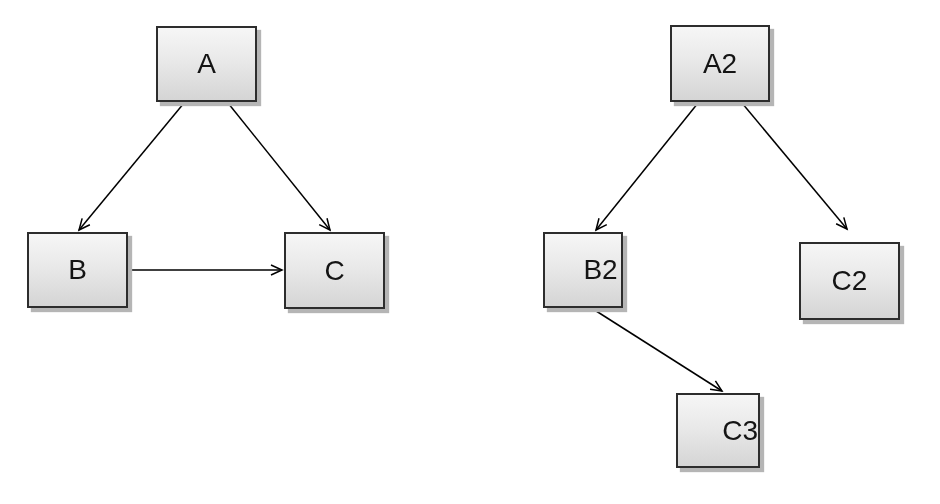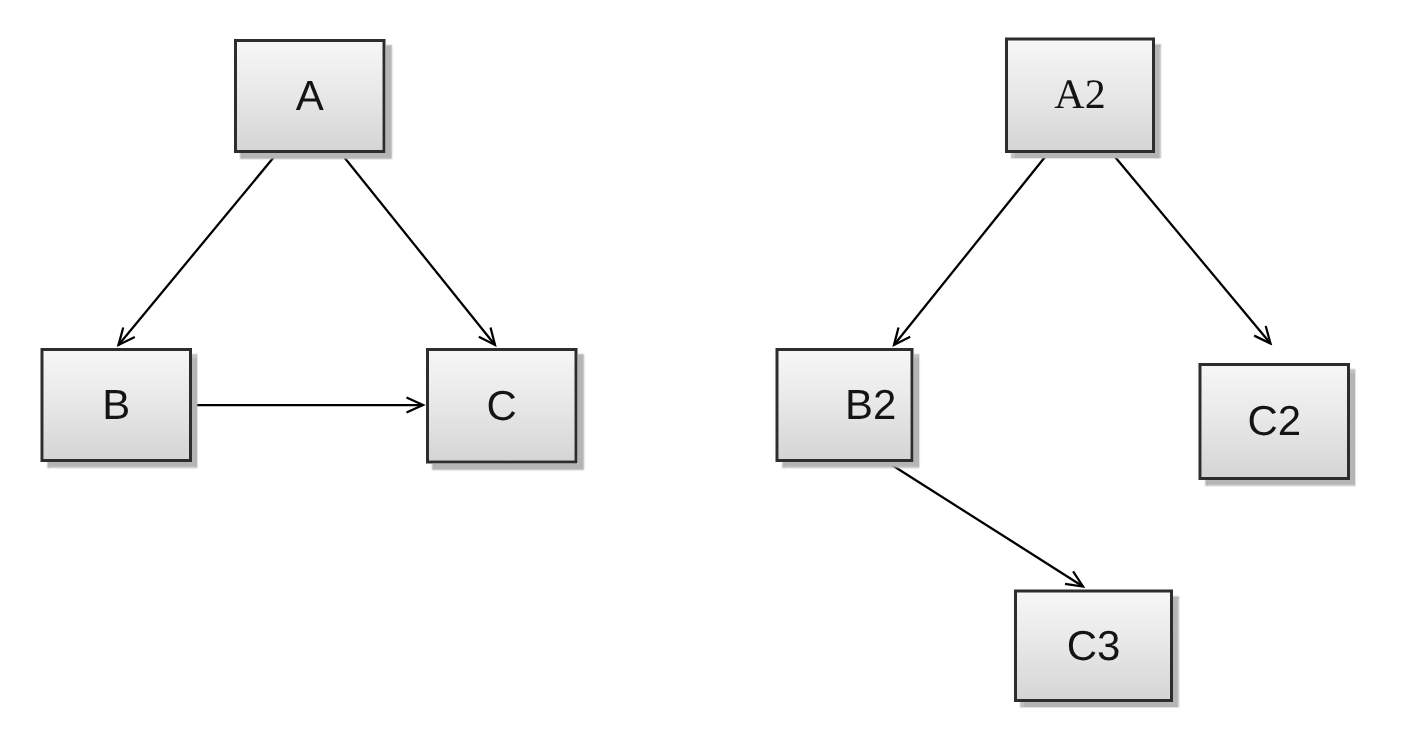--- a/index.html
+++ b/index.html
@@ -64,25 +64,25 @@
     </svg>
     <div class="node" style="left: 156px; top: 26px; width: 101px; height: 76px;">
       <span class="node-label">A</span>
     </div>
     <div class="node" style="left: 27px; top: 232px; width: 101px; height: 76px;">
       <span class="node-label">B</span>
     </div>
     <div class="node" style="left: 284px; top: 232px; width: 101px; height: 77px;">
       <span class="node-label">C</span>
     </div>
-    <div class="node" style="left: 670px; top: 25px; width: 100px; height: 77px; font-family: Liberation Serif, serif;">
+    <div class="node" style="left: 670px; top: 25px; width: 100px; height: 77px;">
       <span class="node-label">A2</span>
     </div>
-    <div class="node" style="left: 517px; top: 232px; width: 92px; height: 76px; padding-left: 35px;">
+    <div class="node" style="left: 543px; top: 232px; width: 80px; height: 76px; padding-left: 35px;">
       <span class="node-label">B2</span>
     </div>
     <div class="node" style="left: 799px; top: 242px; width: 101px; height: 78px;">
       <span class="node-label">C2</span>
     </div>
-    <div class="node" style="left: 676px; top: 393px; width: 106px; height: 75px;">
+    <div class="node" style="left: 676px; top: 393px; width: 84px; height: 75px; justify-content: flex-end;">
       <span class="node-label">C3</span>
     </div>
   </div>
 
 </body></html>

